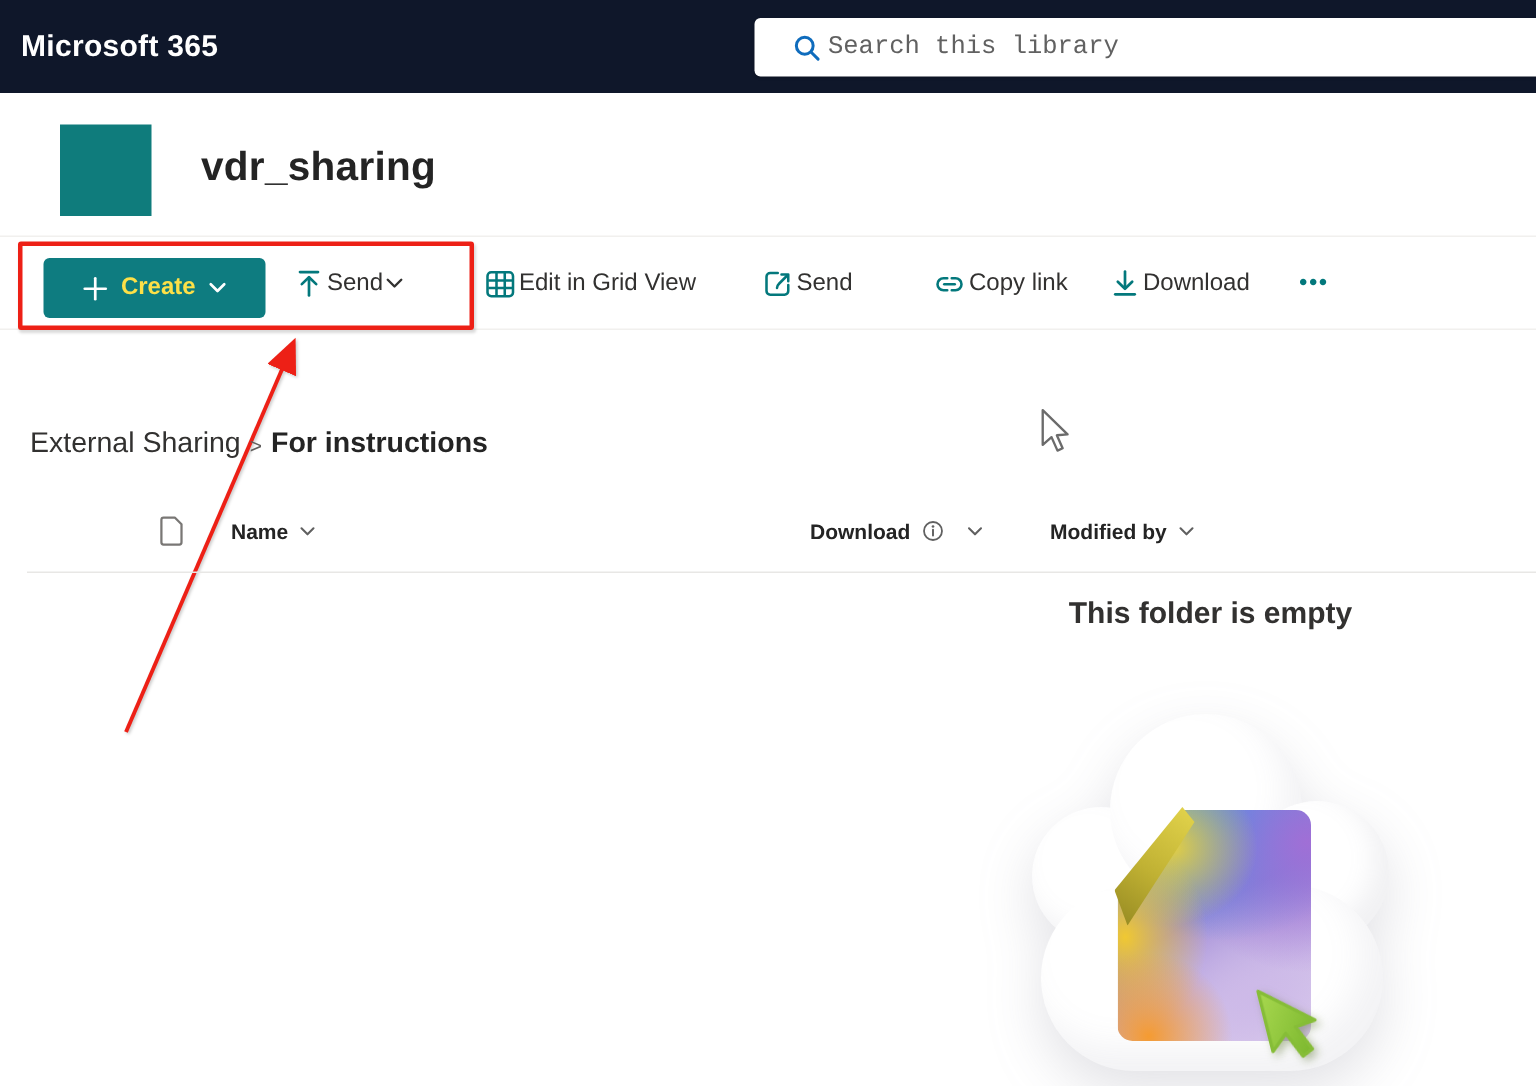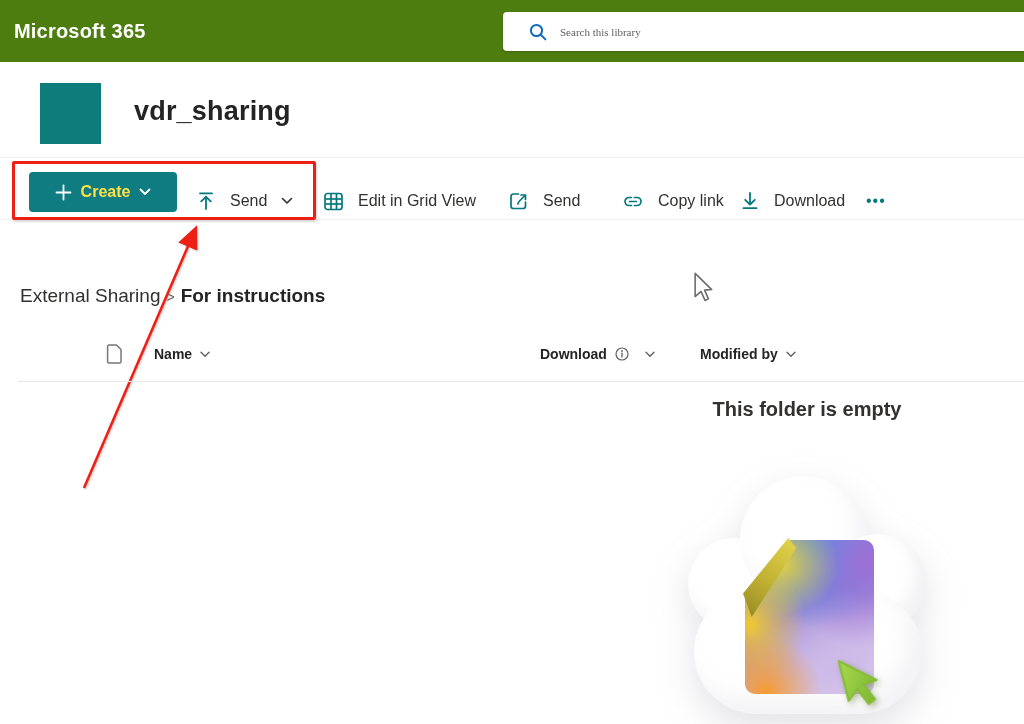--- a/index.html
+++ b/index.html
@@ -7,39 +7,39 @@
   body {
     font-family:"Liberation Sans", sans-serif;
     background:#ffffff;
     position:relative;
     overflow:hidden;
     color:#242424;
   }
   
   .topbar {
     position:absolute; left:0; top:0; width:1024px; height:62px;
-    background:#4d7c0f;
+    background:#0f172a;
   }
   .app-name {
     position:absolute; left:14px; top:0; height:62px;
     display:flex; align-items:center;
     color:#ffffff; font-size:20px; font-weight:700; letter-spacing:.2px;
     cursor:pointer;
   }
   .search-box {
     position:absolute; left:503px; top:12px; width:530px; height:39px;
     background:#ffffff; border-radius:4px;
     display:flex; align-items:center;
     box-shadow:0 1px 2px rgba(0,0,0,.18);
   }
   .search-box svg { margin-left:25px; flex:0 0 auto; }
   .search-box input {
     border:none; outline:none; background:transparent;
-    font-family:Liberation Serif, serif;
-    font-size:11px; color:#424242; margin-left:12px; width:380px;
+    font-family:Liberation Mono, monospace;
+    font-size:17px; color:#424242; margin-left:4px; width:380px;
   }
   .search-box input::placeholder { color:#616161; opacity:1; }
 
   
   .site-logo {
     position:absolute; left:40px; top:83px; width:61px; height:61px;
     background:#0f7c7c; cursor:pointer;
   }
   .site-title {
     position:absolute; left:134px; top:96px;
@@ -55,22 +55,22 @@
   .toolbar-line-bottom { top:219px; }
 
   .create-btn {
     position:absolute; left:29px; top:172px; width:148px; height:40px;
     background:#0e7c80; border:none; border-radius:4px;
     display:flex; align-items:center; justify-content:center; gap:9px;
     color:#fde047; font-family:"Liberation Sans", sans-serif;
     font-size:16px; font-weight:600; cursor:pointer;
   }
   .tb-group {
-    position:absolute; top:188px; height:26px;
-    display:flex; align-items:center; gap:14px;
+    position:absolute; top:176px; height:26px;
+    display:flex; align-items:center; gap:2px;
     background:none; border:none; cursor:pointer;
     font-family:"Liberation Sans", sans-serif;
     font-size:16px; color:#323130; white-space:nowrap;
   }
   .tb-group svg { flex:0 0 auto; }
   .g-send    { left:196px; }
   .g-grid    { left:323px; }
   .g-share   { left:508px; }
   .g-link    { left:622px; }
   .g-down    { left:740px; }

